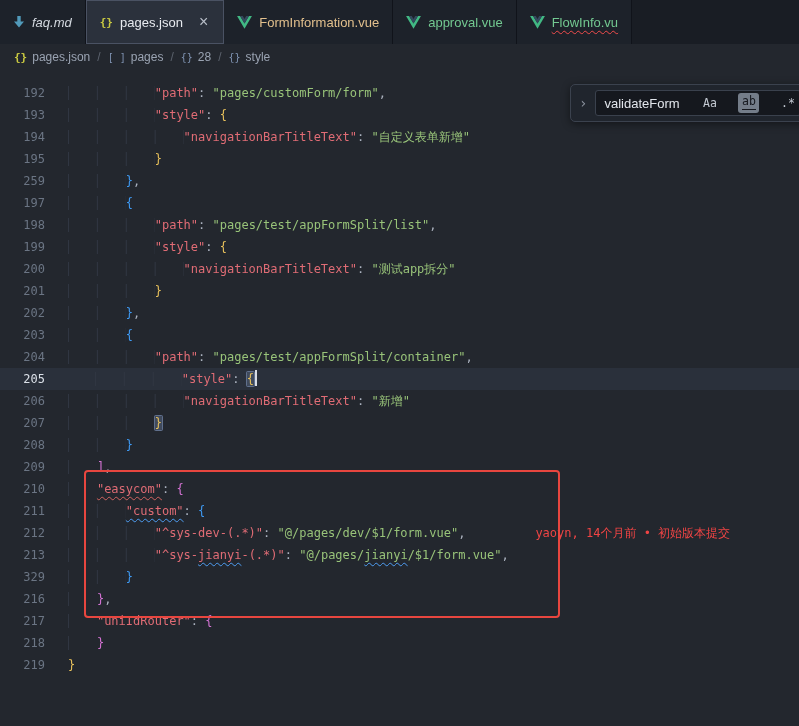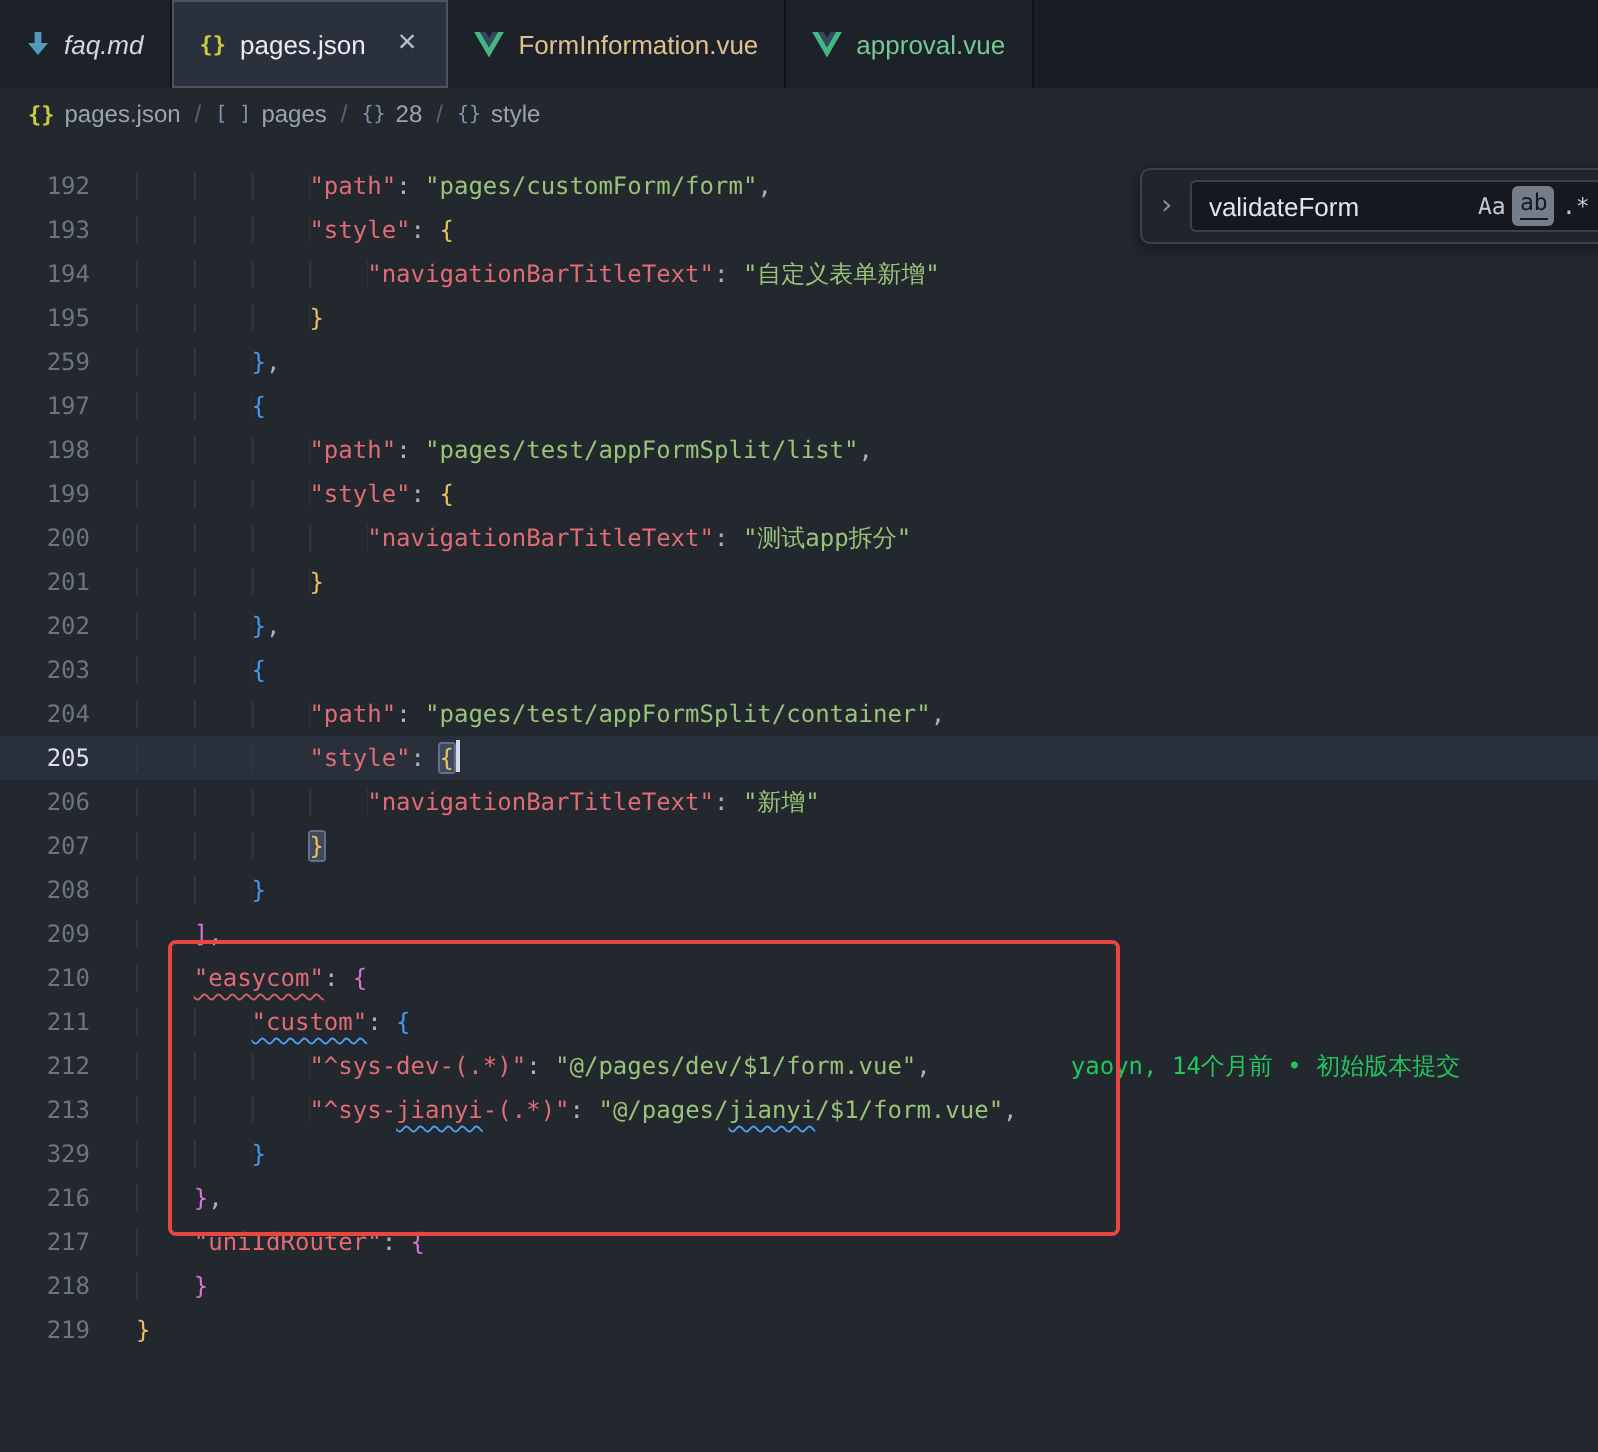--- a/index.html
+++ b/index.html
@@ -20,44 +20,44 @@
 
   
   .breadcrumbs{display:flex;align-items:center;height:26px;padding-left:14px;gap:7px;font-size:12px;color:#9aa3b2;background:#23272e;}
   .bc-item{display:flex;align-items:center;gap:5px;cursor:pointer}
   .bc-sep{color:#5c636e}
   .bicon{display:flex;align-items:center}
 
   
   .editor{position:relative;padding-top:12px;height:656px;font-family:"DejaVu Sans Mono",monospace;font-size:12px;line-height:22px;overflow:hidden;}
   .row{display:flex;height:22px;white-space:pre;}
-  .row.cur{background:#2a303b;}
+  .row.cur{background:#2a303b;gap:27px;}
   .num{width:45px;flex:none;text-align:right;color:#6b7584;user-select:none;}
   .cur .num{color:#dbe0e8}
   .code{padding-left:23px;flex:1;}
   .indent{background-image:linear-gradient(to right,#303642 1px,transparent 1px);background-size:4ch 100%;}
   .k{color:#e06c75}.s{color:#98c379}.p{color:#abb2bf}
   .b1{color:#e8c15c}.b2{color:#d473d4}.b3{color:#3f9bf5}
   .bm{background:#404a5c;box-shadow:0 0 0 1px #60708d;border-radius:1px;}
   .sqr{text-decoration:underline wavy #d0635f;text-underline-offset:3px;text-decoration-thickness:1px;}
   .sqb{text-decoration:underline wavy #4e9df2;text-underline-offset:3px;text-decoration-thickness:1px;}
   .cursor{display:inline-block;width:2px;height:16px;background:#d8dce4;vertical-align:-3px;margin-left:1px;}
-  .blame{color:#22c55e;padding-left:70px;margin-top:44px;}
+  .blame{color:#ef4444;padding-left:70px;margin-top:44px;}
 
   
   .annotation{position:absolute;left:84px;top:400px;width:476px;height:148px;border:2px solid #e8463f;border-radius:4px;pointer-events:none;z-index:5;}
 
   
   .find{position:absolute;top:14px;left:570px;width:320px;height:38px;background:#20252d;border:1px solid #3b424e;
         border-radius:5px;box-shadow:0 2px 8px rgba(0,0,0,.45);display:flex;align-items:center;padding:0 8px;gap:8px;z-index:6;}
   .fchev{color:#8a919d;font-size:14px;cursor:pointer;flex:none}
   .fwrap{position:relative;width:206px;height:26px;flex:none}
   .finput-el{width:100%;height:100%;background:#15181e;border:1px solid #3a414d;border-radius:3px;color:#e2e6ec;
              font-size:13px;padding:0 74px 0 8px;outline:none;font-family:"Liberation Sans",sans-serif;}
-  .ftoggles{position:absolute;right:3px;top:3px;display:flex;gap:0;}
+  .ftoggles{position:absolute;right:3px;top:3px;display:flex;gap:18px;}
   .toggle{width:21px;height:20px;border-radius:3px;display:flex;align-items:center;justify-content:center;color:#c3c9d2;font-size:11.5px;cursor:pointer;}
   .toggle.active{background:#747d89;color:#15181e;}
   .ww-inner{border-bottom:1px solid currentColor;line-height:1;padding-bottom:1px;}
 </style>
 </head>
 <body>
 
 <div class="app">
   <div class="tabbar">
       <div class="tab">
@@ -85,20 +85,29 @@
         <span class="tlabel" style="color:#e2c08d">FormInformation.vue</span>
       </div>
       <div class="tab">
         <span class="ticon">
           <svg width="15" height="13" viewBox="0 0 24 21">
             <path fill="#41b883" d="M0 0h4.8L12 12.3 19.2 0H24L12 20.6z"></path>
             <path fill="#34495e" d="M4.8 0h4.4L12 4.9 14.8 0h4.4L12 12.3z"></path>
           </svg>
         </span>
         <span class="tlabel" style="color:#73c991">approval.vue</span>
+      </div>
+      <div class="tab">
+        <span class="ticon">
+          <svg width="15" height="13" viewBox="0 0 24 21">
+            <path fill="#41b883" d="M0 0h4.8L12 12.3 19.2 0H24L12 20.6z"></path>
+            <path fill="#34495e" d="M4.8 0h4.4L12 4.9 14.8 0h4.4L12 12.3z"></path>
+          </svg>
+        </span>
+        <span class="tlabel sqt" style="color:#73c991">FlowInfo.vu</span>
       </div>
     </div>
   <div class="breadcrumbs">
       <span class="bc-item">
         <span class="bicon">
           <span class="json-glyph">{}</span>
         </span>
         <span>pages.json</span>
       </span>
       <span class="bc-sep">/</span>

